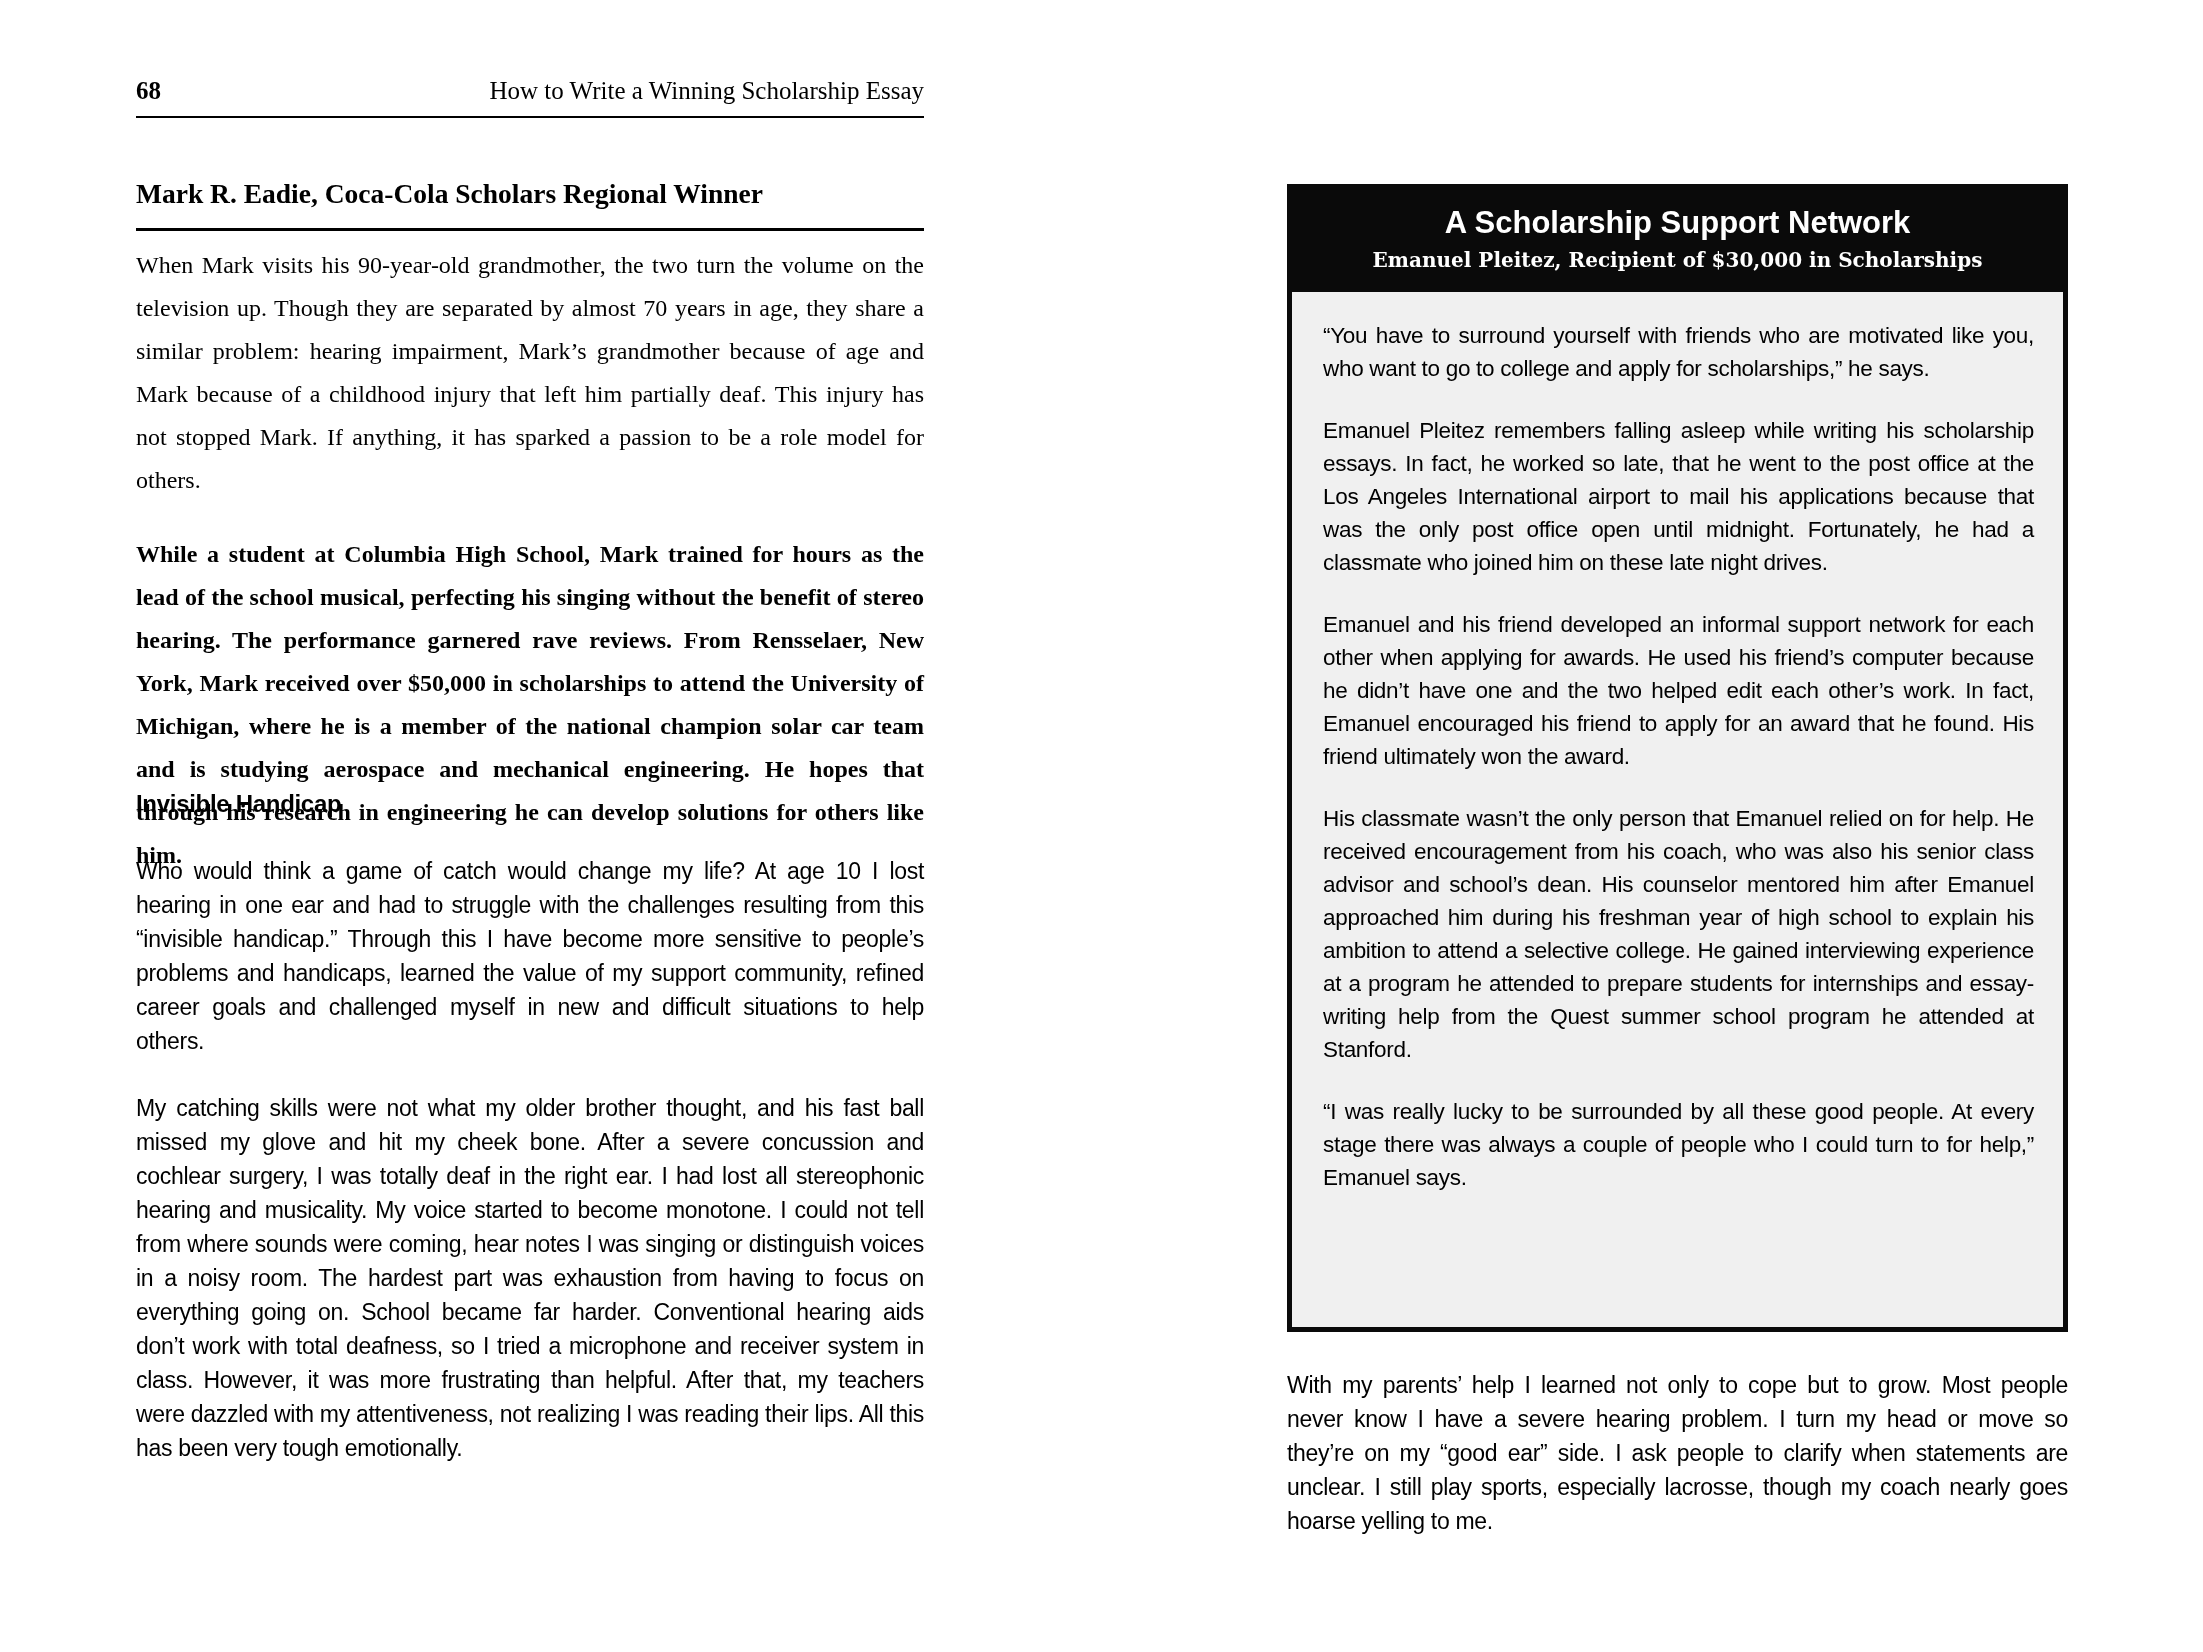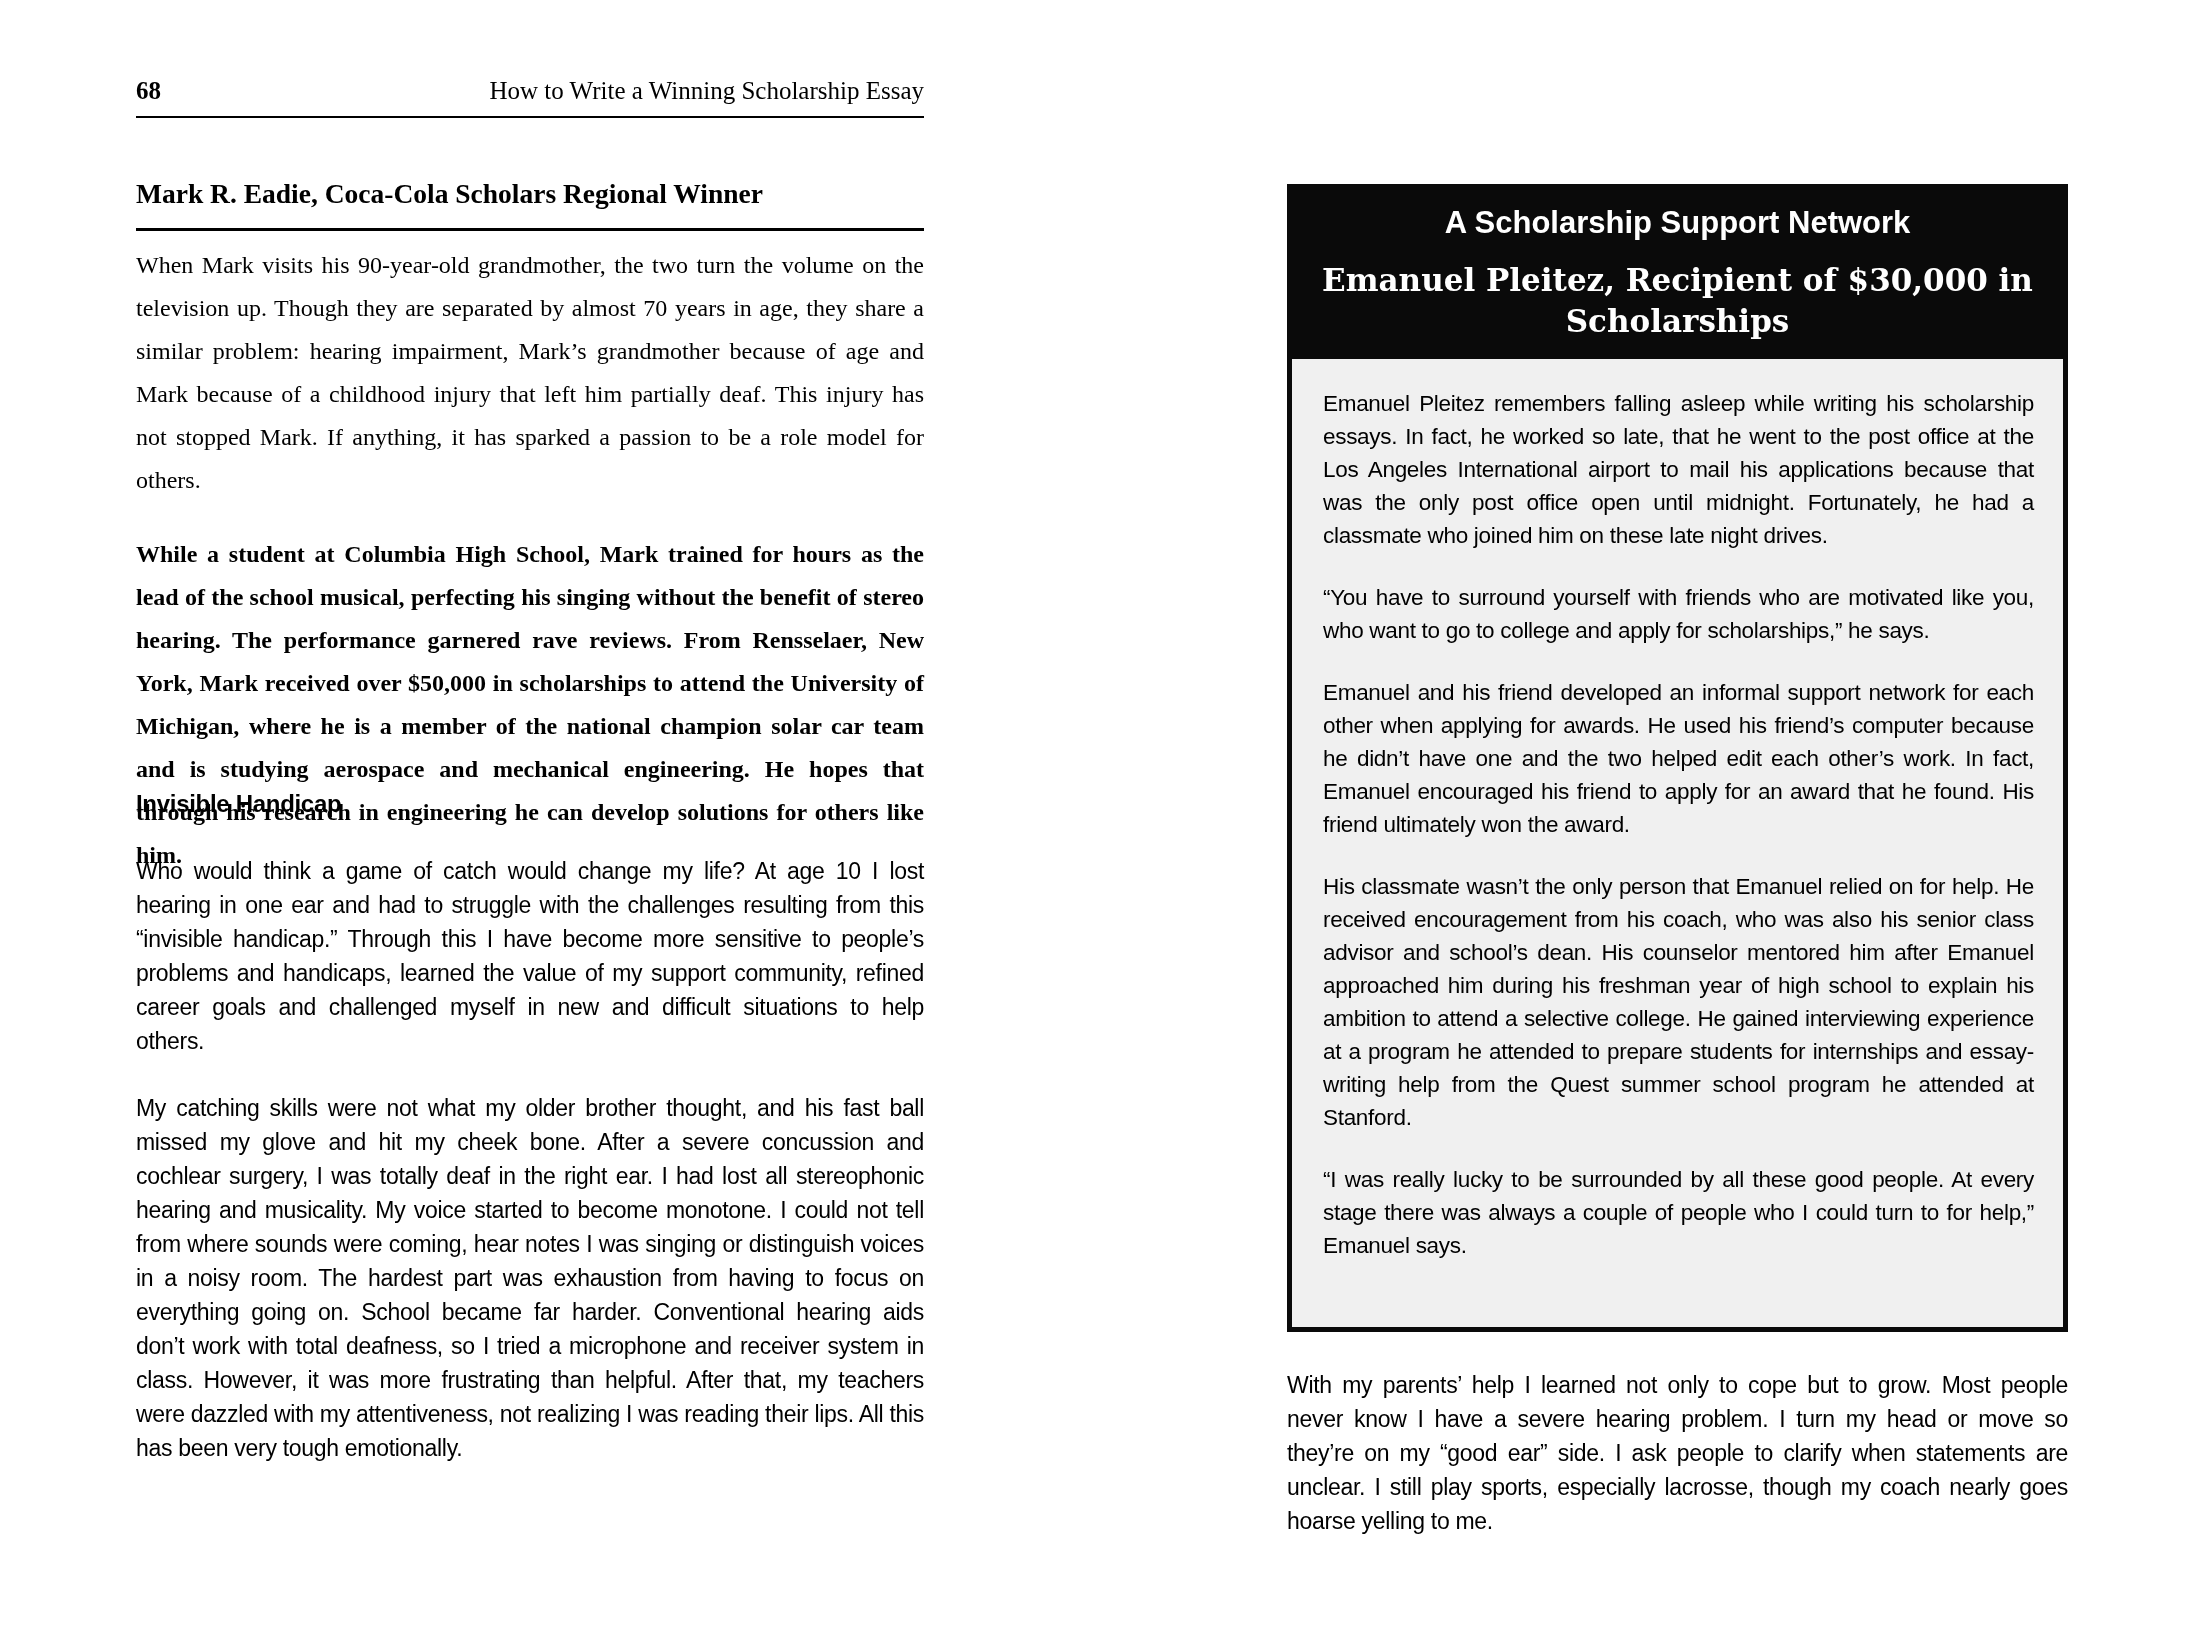--- a/index.html
+++ b/index.html
@@ -120,24 +120,24 @@
     flex: 0 0 auto;
   }
   .sidebar-title {
     font-family: Liberation Sans, sans-serif;
     font-size: 31px;
     font-weight: bold;
     line-height: 1.25;
   }
   .sidebar-subtitle {
     font-family: "DejaVu Serif", serif;
-    font-size: 31px;
+    font-size: 20px;
     font-weight: bold;
     line-height: 1.3;
-    margin-top: 18px;
+    margin-top: 5px;
   }
   .sidebar-body {
     flex: 1 1 auto;
     overflow: hidden;
     padding: 27.5px 29px 16.5px 31px;
   }
   .sidebar-body p.sans {
     font-size: 22.5px;
     line-height: 33px;
     margin-bottom: 29px;
@@ -177,22 +177,22 @@
   </section>
 
   <section class="page right">
 
     <aside class="sidebar-box">
       <div class="sidebar-header">
         <div class="sidebar-title">A Scholarship Support Network</div>
         <div class="sidebar-subtitle">Emanuel Pleitez, Recipient of $30,000 in Scholarships</div>
       </div>
       <div class="sidebar-body">
+        <p class="sans">“You have to surround yourself with friends who are motivated like you, who want to go to college and apply for scholarships,” he says.</p>
         <p class="sans">Emanuel Pleitez remembers falling asleep while writing his scholarship essays. In fact, he worked so late, that he went to the post office at the Los Angeles International airport to mail his applications because that was the only post office open until midnight. Fortunately, he had a classmate who joined him on these late night drives.</p>
-        <p class="sans">“You have to surround yourself with friends who are motivated like you, who want to go to college and apply for scholarships,” he says.</p>
         <p class="sans">Emanuel and his friend developed an informal support network for each other when applying for awards. He used his friend’s computer because he didn’t have one and the two helped edit each other’s work. In fact, Emanuel encouraged his friend to apply for an award that he found. His friend ultimately won the award.</p>
         <p class="sans">His classmate wasn’t the only person that Emanuel relied on for help. He received encouragement from his coach, who was also his senior class advisor and school’s dean. His counselor mentored him after Emanuel approached him during his freshman year of high school to explain his ambition to attend a selective college. He gained interviewing experience at a program he attended to prepare students for internships and essay-writing help from the Quest summer school program he attended at Stanford.</p>
         <p class="sans">“I was really lucky to be surrounded by all these good people. At every stage there was always a couple of people who I could turn to for help,” Emanuel says.</p>
       </div>
     </aside>
 
     <div class="essay-block-right">
       <p class="sans">With my parents’ help I learned not only to cope but to grow. Most people never know I have a severe hearing problem. I turn my head or move so they’re on my “good ear” side. I ask people to clarify when statements are unclear. I still play sports, especially lacrosse, though my coach nearly goes hoarse yelling to me.</p>
     </div>
   </section>

